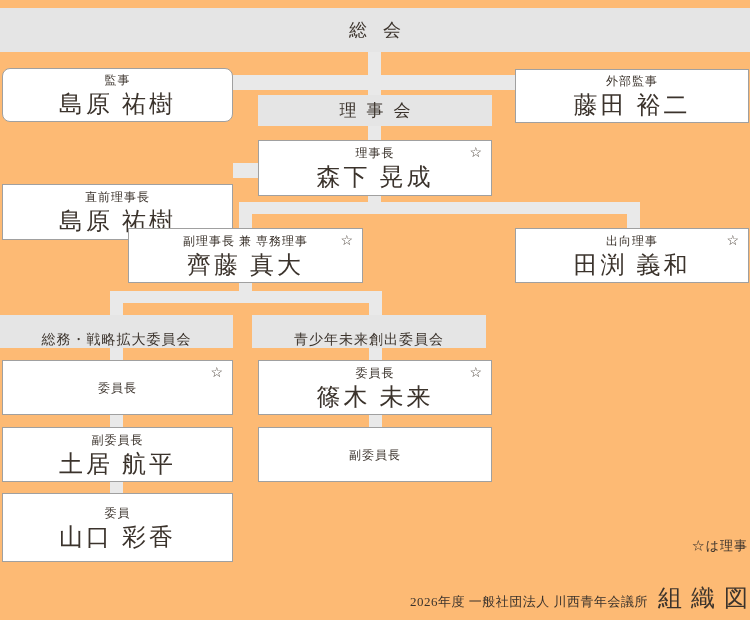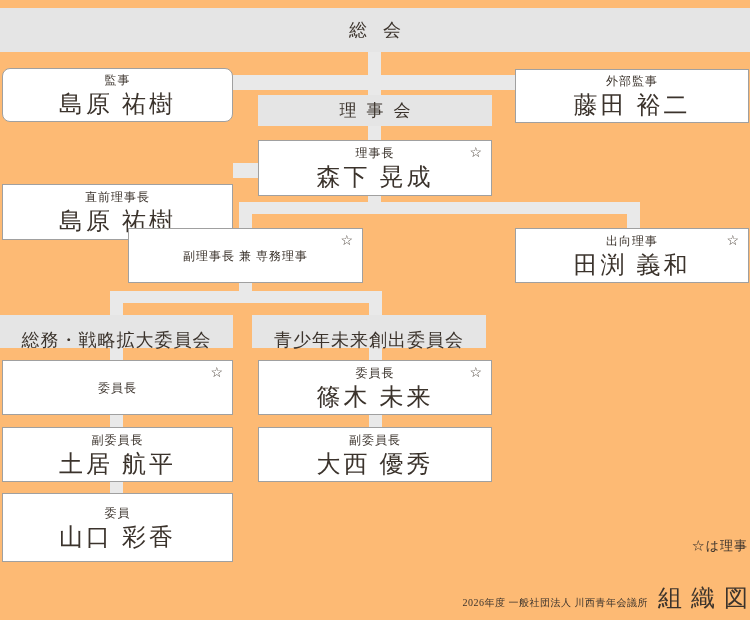--- a/index.html
+++ b/index.html
@@ -15,29 +15,29 @@
   .box{
     position:absolute;background:#ffffff;border:1px solid #a0a0a0;z-index:3;
     box-sizing:border-box;display:flex;flex-direction:column;
     align-items:center;justify-content:center;
   }
   .box .title{font-size:12px;letter-spacing:1px;line-height:1;}
   .box .name{font-size:24px;letter-spacing:3px;line-height:1;margin-top:6px;}
   .star{position:absolute;top:5px;right:9px;font-size:14px;line-height:1;color:#4a4038;}
   .assembly{font-size:18px;letter-spacing:16px;padding-left:16px;}
   .board-label{font-size:17px;letter-spacing:10px;padding-left:10px;}
-  .committee-label{font-size:18px;letter-spacing:1px;margin-top:16px;}
+  .committee-label{font-size:14px;letter-spacing:1px;margin-top:16px;}
   .footnote{
     position:absolute;top:537px;right:2px;z-index:3;
     font-size:13px;letter-spacing:1px;text-align:right;
   }
   .footer{
     position:absolute;top:582px;right:2px;z-index:3;text-align:right;white-space:nowrap;
   }
-  .footer .small{font-size:10px;letter-spacing:0.5px;}
+  .footer .small{font-size:13px;letter-spacing:0.5px;}
   .footer .large{font-size:24px;letter-spacing:9px;margin-left:10px;margin-right:-9px;}
 </style>
 </head>
 <body>
 
 <div id="stage">
 
   <div class="conn" style="left:368px;top:52px;width:13px;height:45px;"></div>
   <div class="conn" style="left:233px;top:75px;width:283px;height:15px;"></div>
   <div class="conn" style="left:368px;top:123px;width:13px;height:19px;"></div>
@@ -78,20 +78,21 @@
   </div>
   <div class="box" style="left:258px;top:140px;width:234px;height:56px;">
     <span class="star">☆</span>
     <span class="title">理事長</span>
     <span class="name">森下 晃成</span>
   </div>
 
   <div class="box" style="left:128px;top:228px;width:235px;height:55px;">
     <span class="star">☆</span>
     <span class="title">副理事長 兼 専務理事</span>
+    <span class="name">齊藤 真大</span>
   </div>
   <div class="box" style="left:515px;top:228px;width:234px;height:55px;">
     <span class="star">☆</span>
     <span class="title">出向理事</span>
     <span class="name">田渕 義和</span>
   </div>
 
   <div class="gray-panel" style="left:0;top:315px;width:233px;height:33px;">
     <span class="committee-label">総務・戦略拡大委員会</span>
   </div>
@@ -108,21 +109,20 @@
     <span class="title">委員長</span>
     <span class="name">篠木 未来</span>
   </div>
 
   <div class="box" style="left:2px;top:427px;width:231px;height:55px;">
     <span class="title">副委員長</span>
     <span class="name">土居 航平</span>
   </div>
   <div class="box" style="left:258px;top:427px;width:234px;height:55px;">
     <span class="title">副委員長</span>
-    <span class="name">大西 優秀</span>
   </div>
 
   <div class="box" style="left:2px;top:493px;width:231px;height:69px;">
     <span class="title">委員</span>
     <span class="name">山口 彩香</span>
   </div>
 
   <div class="footnote">☆は理事</div>
   <div class="footer">
     <span class="small">2026年度 一般社団法人 川西青年会議所</span><span class="large">組織図</span>

